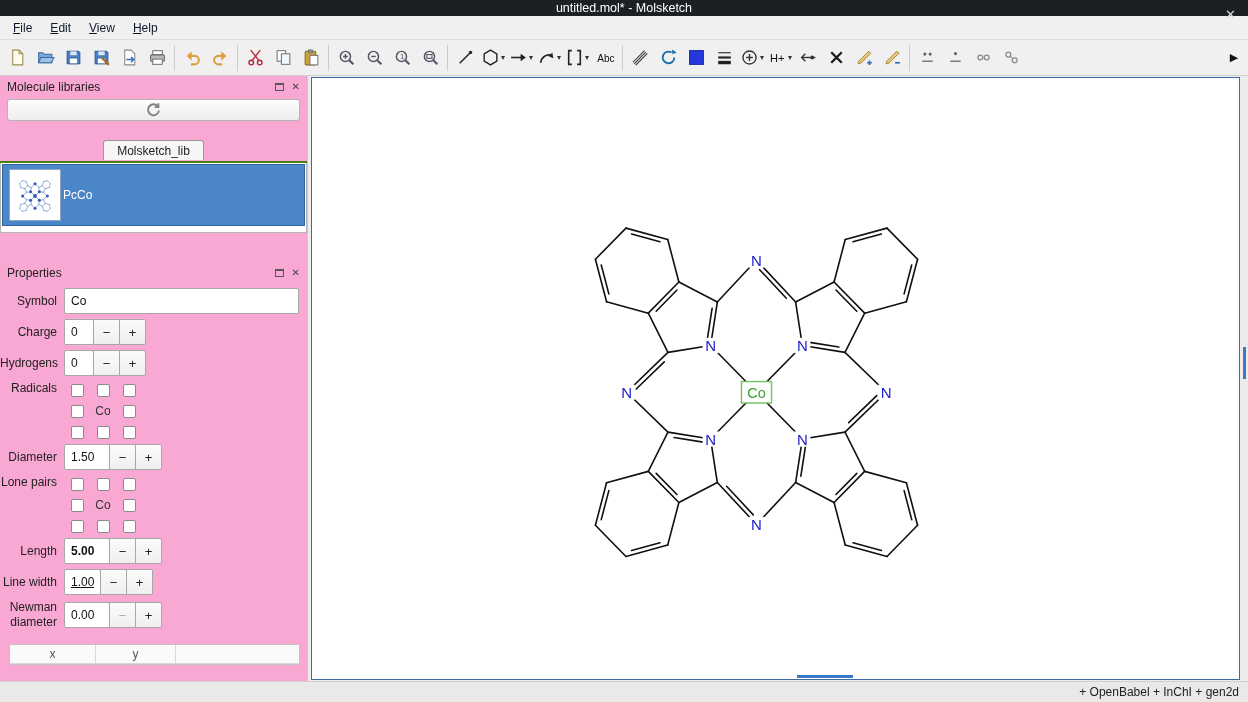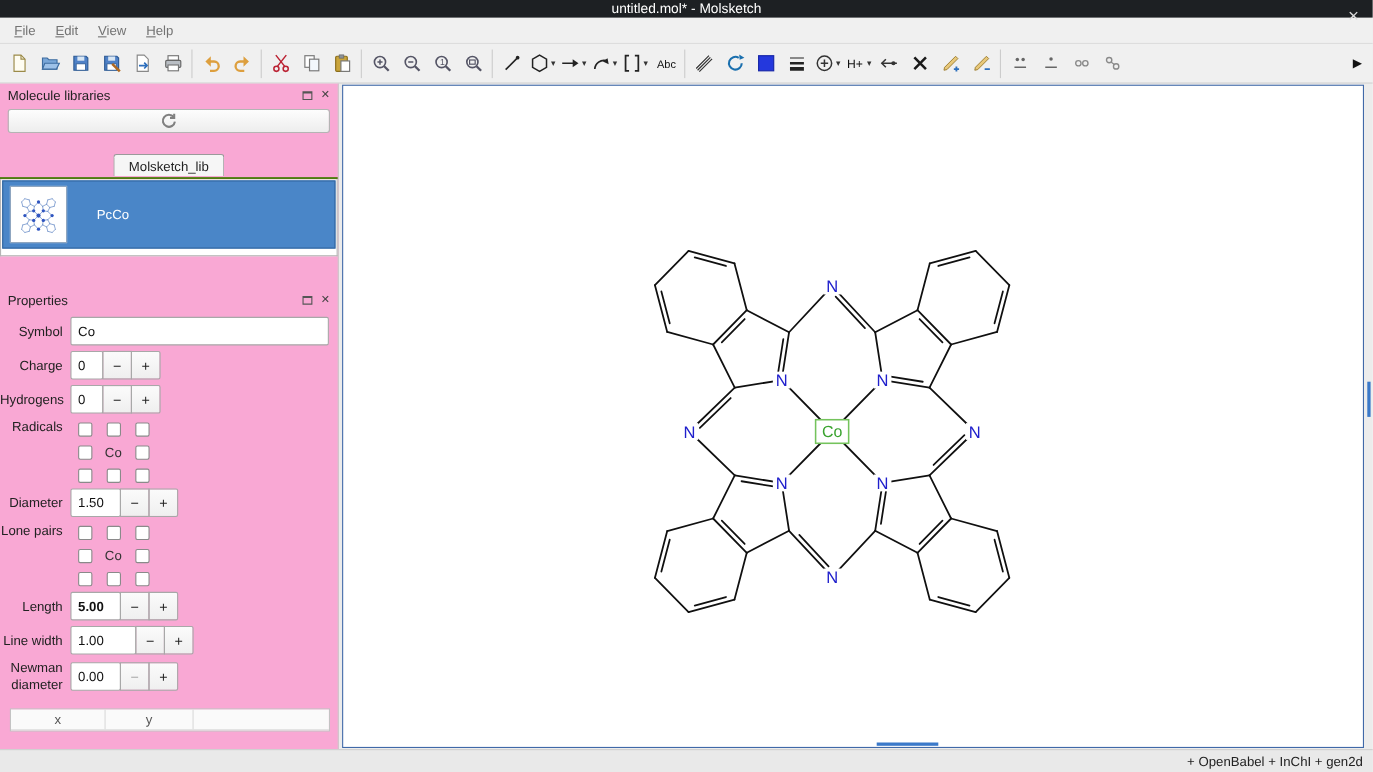--- a/index.html
+++ b/index.html
@@ -3,21 +3,21 @@
 <meta charset="utf-8">
 <style>
   *{margin:0;padding:0;box-sizing:border-box}
   html,body{width:1248px;height:702px;overflow:hidden}
   body{font-family:"Liberation Sans",sans-serif;font-size:12px;color:#1a1a1a;background:#ececec;display:flex;flex-direction:column}
 
   .titlebar{height:16px;background:#1d2023;color:#fff;display:flex;align-items:center;justify-content:center;position:relative;font-size:12.5px;flex:0 0 auto}
   .win-close{position:absolute;right:12px;top:0;height:28px;display:flex;align-items:center;font-size:13px;color:#ddd;cursor:default}
 
   .menubar{height:24px;background:#f0f0f0;border-bottom:1px solid #ddd;display:flex;align-items:center;padding-left:4px;flex:0 0 auto}
-  .menu-item{display:inline-block;padding:3px 9px;color:#737373}
+  .menu-item{display:inline-block;padding:3px 9px;color:#0f172a}
   .menu-item::first-letter{text-decoration:underline}
 
   .toolbar{height:36px;background:#f0f0f0;border-bottom:1px solid #cfcfcf;display:flex;align-items:center;padding:0 3px;flex:0 0 auto}
   .tbtn{height:28px;min-width:28px;padding:0 2px;display:flex;align-items:center;justify-content:center;border-radius:3px}
   .ticon{width:19px;height:19px;display:block}
   .tsep{width:1px;height:26px;background:#cccccc;margin:0 3px;flex:0 0 auto}
   .dd{font-size:8px;color:#333;margin-left:1px}
   .spacer{flex:1}
   .overflow-btn{width:22px;height:28px;display:flex;align-items:center;justify-content:center;font-size:11px;color:#111}
 
@@ -25,21 +25,21 @@
   .sidebar{width:308px;flex:0 0 auto;display:flex;flex-direction:column;border-right:1px solid #c9c9c9;background:#f9a8d4;padding-top:2px}
   .panel-header{height:17px;display:flex;align-items:center;padding:0 7px;color:#222;flex:0 0 auto}
   .ph-icons{margin-left:auto;display:flex;gap:8px;align-items:center}
   .float-glyph{width:9px;height:8px;border:1px solid #555;border-top:2px solid #555;display:inline-block}
   .close-glyph{font-size:10px;color:#444;line-height:1}
 
   .refresh-btn{margin:4px 7px 3px 7px;height:22px;border:1px solid #b4b4b4;border-radius:3px;background:linear-gradient(#fdfdfd,#ededed);display:flex;align-items:center;justify-content:center;flex:0 0 auto}
   .tabs{display:flex;justify-content:center;align-items:flex-start;border-bottom:2px solid #4d7c0f;height:23px;margin-top:16px;flex:0 0 auto}
   .tab{padding:3px 13px 2px 13px;border:1px solid #9a9a9a;border-bottom:none;border-radius:3px 3px 0 0;background:#f6f6f6;color:#222}
   .lib-list{background:#fff;border:1px solid #b5b5b5;border-top:none;margin:0 0 0 0;height:70px;overflow:hidden;flex:0 0 auto}
-  .lib-item{height:62px;margin:1px;display:flex;align-items:center;gap:27px;padding:4px 6px;background:#4a86c8;border:1px solid #31659f;color:#fff}
+  .lib-item{height:62px;margin:1px;display:flex;align-items:center;gap:2px;padding:4px 6px;background:#4a86c8;border:1px solid #31659f;color:#fff}
   .thumb{width:52px;height:52px;background:#fff;border:1px solid #8fa6c0;flex:0 0 auto}
 
   .props{margin-top:31px;display:flex;flex-direction:column;min-height:0}
   #prop-form{margin-top:7px}
   .prop-row{display:flex;align-items:center;margin:0 8px 5px 0}
   .prop-row.top{align-items:flex-start}
   .prop-label{width:64px;text-align:right;padding-right:7px;color:#222;flex:0 0 auto;line-height:1.25}
   .txt-input,.spin-field{height:26px;border:1px solid #a8a8a8;border-radius:2px;background:#fff;padding:0 6px;font:inherit;color:#111;outline:none}
   .txt-input{flex:1;min-width:0}
   .spinbtn{width:27px;height:26px;border:1px solid #a8a8a8;margin-left:-1px;background:linear-gradient(#fbfbfb,#efefef);display:flex;align-items:center;justify-content:center;font-size:13px;color:#222}
@@ -519,21 +519,21 @@
             </div>
           </div>
           <div class="prop-row">
             <div class="prop-label">Length</div>
             <input class="spin-field" value="5.00" style="width: 46px; font-weight: bold;">
             <div class="spinbtn">−</div>
             <div class="spinbtn last">+</div>
           </div>
           <div class="prop-row">
             <div class="prop-label">Line width</div>
-            <input class="spin-field" value="1.00" style="width: 60px;">
+            <input class="spin-field" value="1.00" style="width: 37px; text-decoration: underline;">
             <div class="spinbtn">−</div>
             <div class="spinbtn last">+</div>
           </div>
           <div class="prop-row">
             <div class="prop-label">Newman diameter</div>
             <input class="spin-field" value="0.00" style="width: 46px;">
             <div class="spinbtn dim">−</div>
             <div class="spinbtn last">+</div>
           </div>
         </div>

